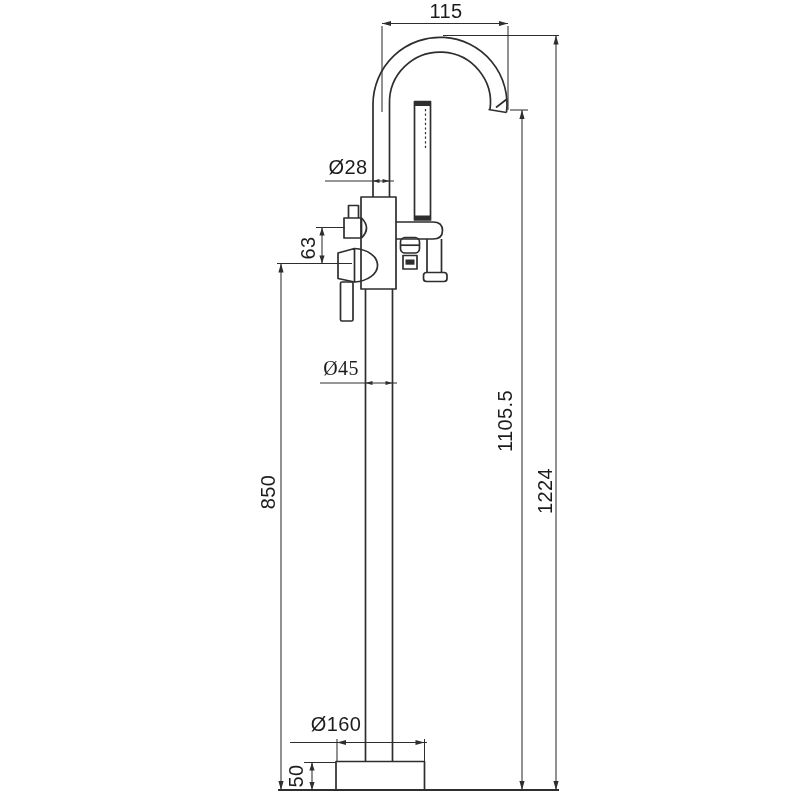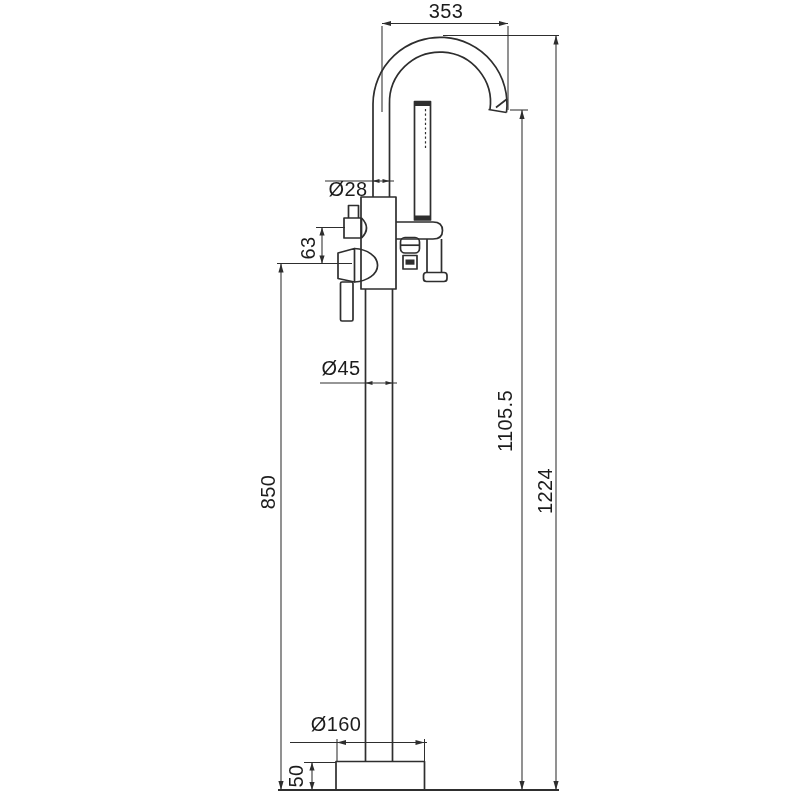--- a/index.html
+++ b/index.html
@@ -154,27 +154,27 @@
 
     <g>
       <path class="thin" d="M304,762.5 H336"></path>
       <path class="thin" d="M312,762.5 V790"></path>
       <polygon class="arrow" points="312,762.5 309.4,770.5 314.6,770.5"></polygon>
       <polygon class="arrow" points="312,790 309.4,782 314.6,782"></polygon>
     </g>
 
   </svg>
 
-  <div class="dim" style="left:446px;top:11px;">353</div>
+  <div class="dim" style="left:446px;top:11px;">115</div>
 
-  <div class="dim" style="left:348px;top:167px;margin-top:22px;">Ø28</div>
+  <div class="dim" style="left:348px;top:167px;">Ø28</div>
 
   <div class="dim rot" style="left:308px;top:248px;">63</div>
 
-  <div class="dim" style="left:341px;top:368px;">Ø45</div>
+  <div class="dim" style="left:341px;top:368px;font-family:Liberation Serif, serif;">Ø45</div>
 
   <div class="dim rot" style="left:268px;top:492px;">850</div>
 
   <div class="dim rot" style="left:505px;top:421px;">1105.5</div>
 
   <div class="dim rot" style="left:545px;top:491px;">1224</div>
 
   <div class="dim" style="left:336px;top:724px;">Ø160</div>
 
   <div class="dim rot" style="left:296px;top:776px;">50</div>

